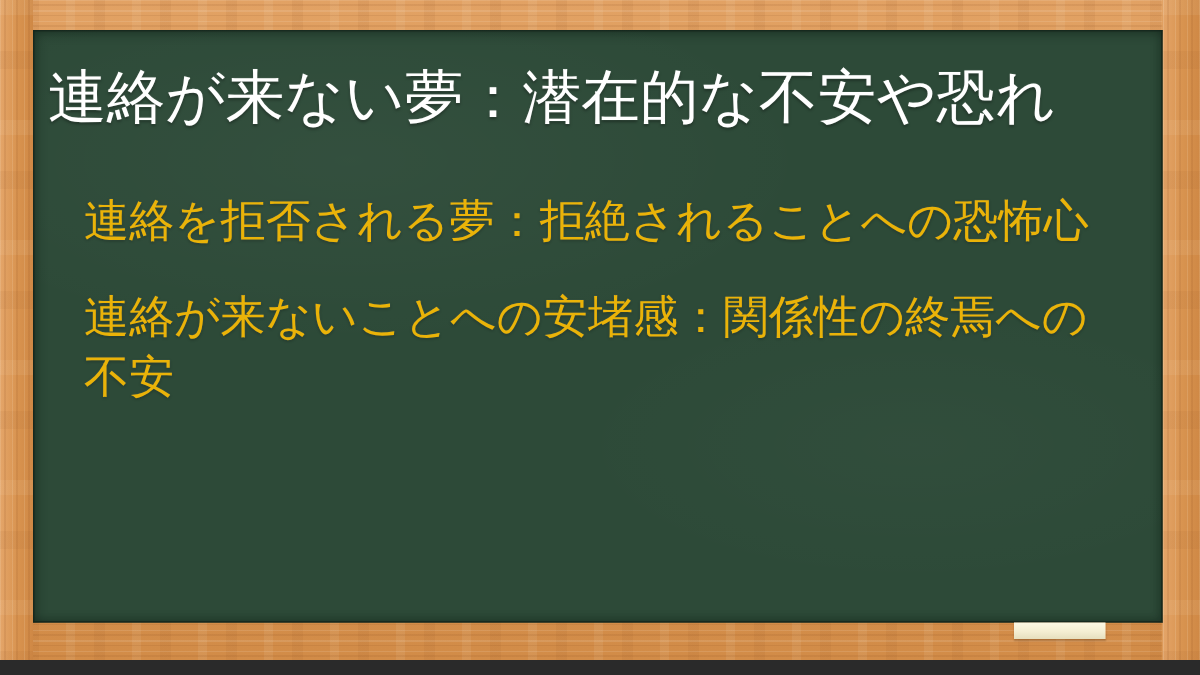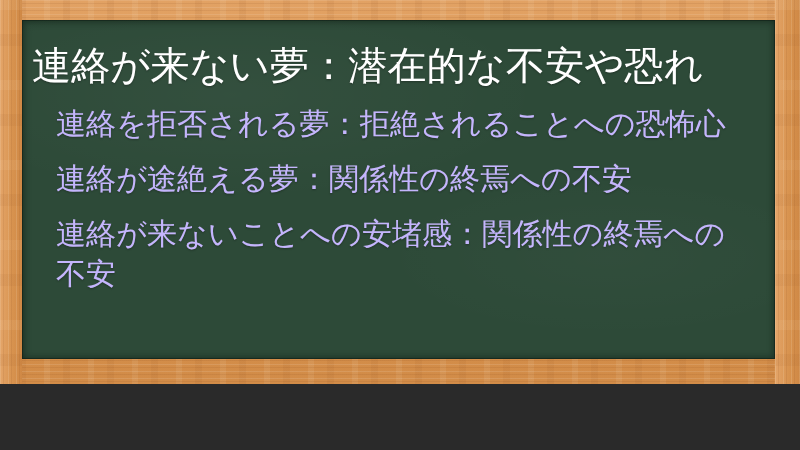--- a/index.html
+++ b/index.html
@@ -7,21 +7,21 @@
   html, body {
     width:800px; height:450px;
     overflow:hidden;
     background:#2a2a2a;
     font-family:"DejaVu Sans","Liberation Sans",sans-serif;
   }
 
   
   #chalkboard-figure{
     position:relative;
-    width:800px; height:384px;
+    width:800px; height:440px;
     overflow:hidden;
     background:#d8924f;
     text-decoration:underline;
   }
 
   
   .frame-wood{
     position:absolute; inset:0;
     background-color:#d8934f;
     background-image:
@@ -123,25 +123,26 @@
     text-shadow:0 1px 2px rgba(0,0,0,.35), 0 0 1px rgba(255,255,255,.25);
   }
 
   #board-list{
     top:84px; right:22px; left:24px;
     list-style:none;
   }
   .board-list-item{
     font-size:30px;
     line-height:40px;
-    color:#c4b5fd;
+    color:#eab308;
     font-weight:400;
     letter-spacing:.1px;
     margin-bottom:15px;
     text-shadow:0 1px 2px rgba(0,0,0,.32), 0 0 1px rgba(255,255,255,.20);
+    margin-top:24px;
   }
   .board-list-item:last-child{ margin-bottom:0; }
 
   
   #chalk-stick{
     position:absolute;
     left:676px; top:415px;
     width:61px; height:11px;
     background:linear-gradient(to bottom,#fdf8e4 0%,#f4eed2 55%,#e6dfbe 100%);
     box-shadow:0 1px 1px rgba(90,50,15,.30);
@@ -160,21 +161,20 @@
   <div class="miter miter-tr"></div>
   <div class="miter miter-bl"></div>
   <div class="miter miter-br"></div>
 
   <div id="board-surface">
 
     <h1 class="board-text" id="board-title">連絡が来ない夢：潜在的な不安や恐れ</h1>
 
     <ul class="board-text" id="board-list">
       <li class="board-list-item">連絡を拒否される夢：拒絶されることへの恐怖心</li>
-      <li class="board-list-item">連絡が途絶える夢：関係性の終焉への不安</li>
       <li class="board-list-item">連絡が来ないことへの安堵感：関係性の終焉への不安</li>
     </ul>
 
   </div>
 
   <div id="chalk-stick"></div>
 
 </div>
 
 </body></html>

